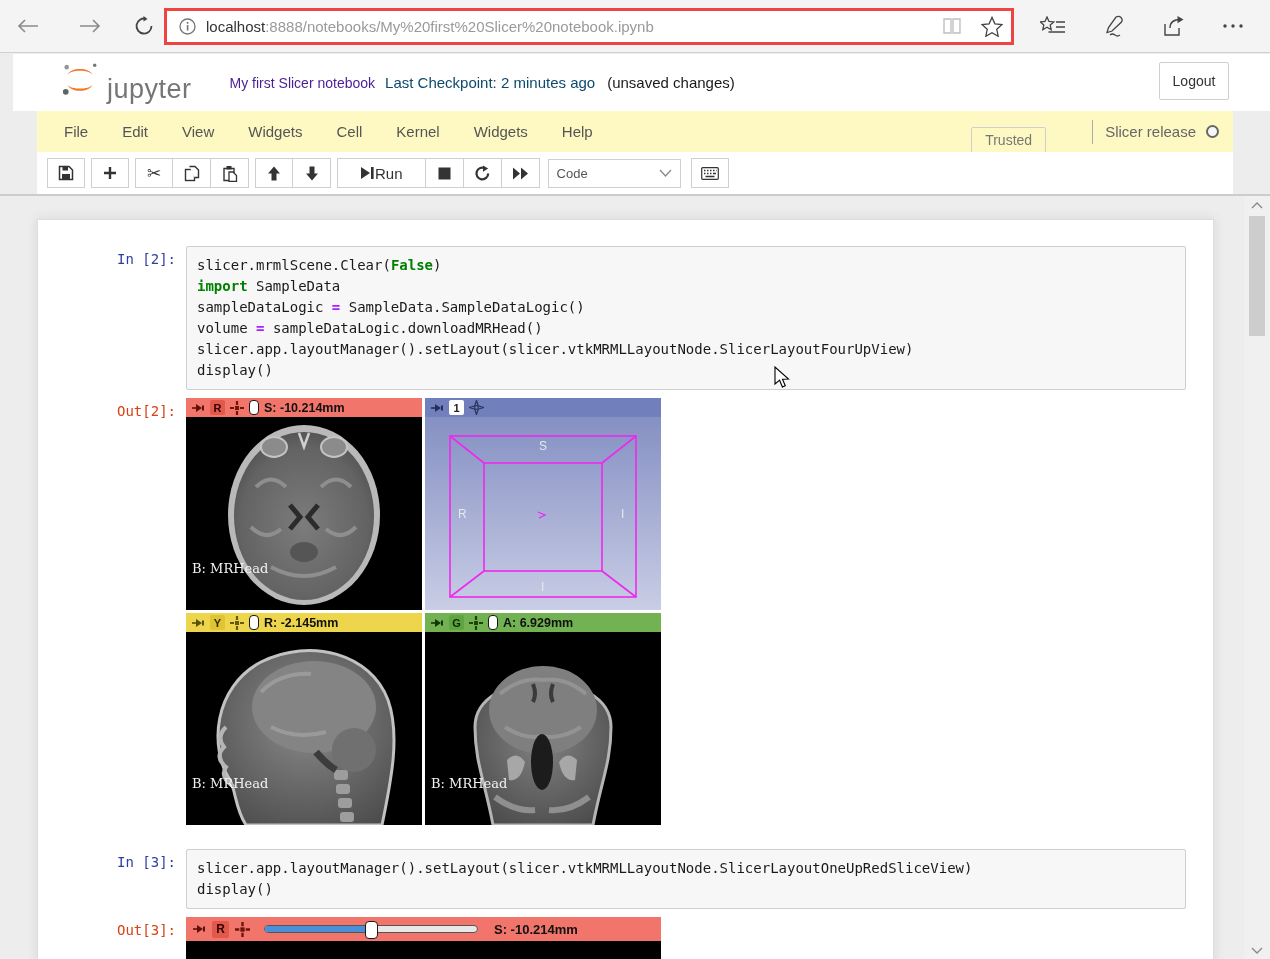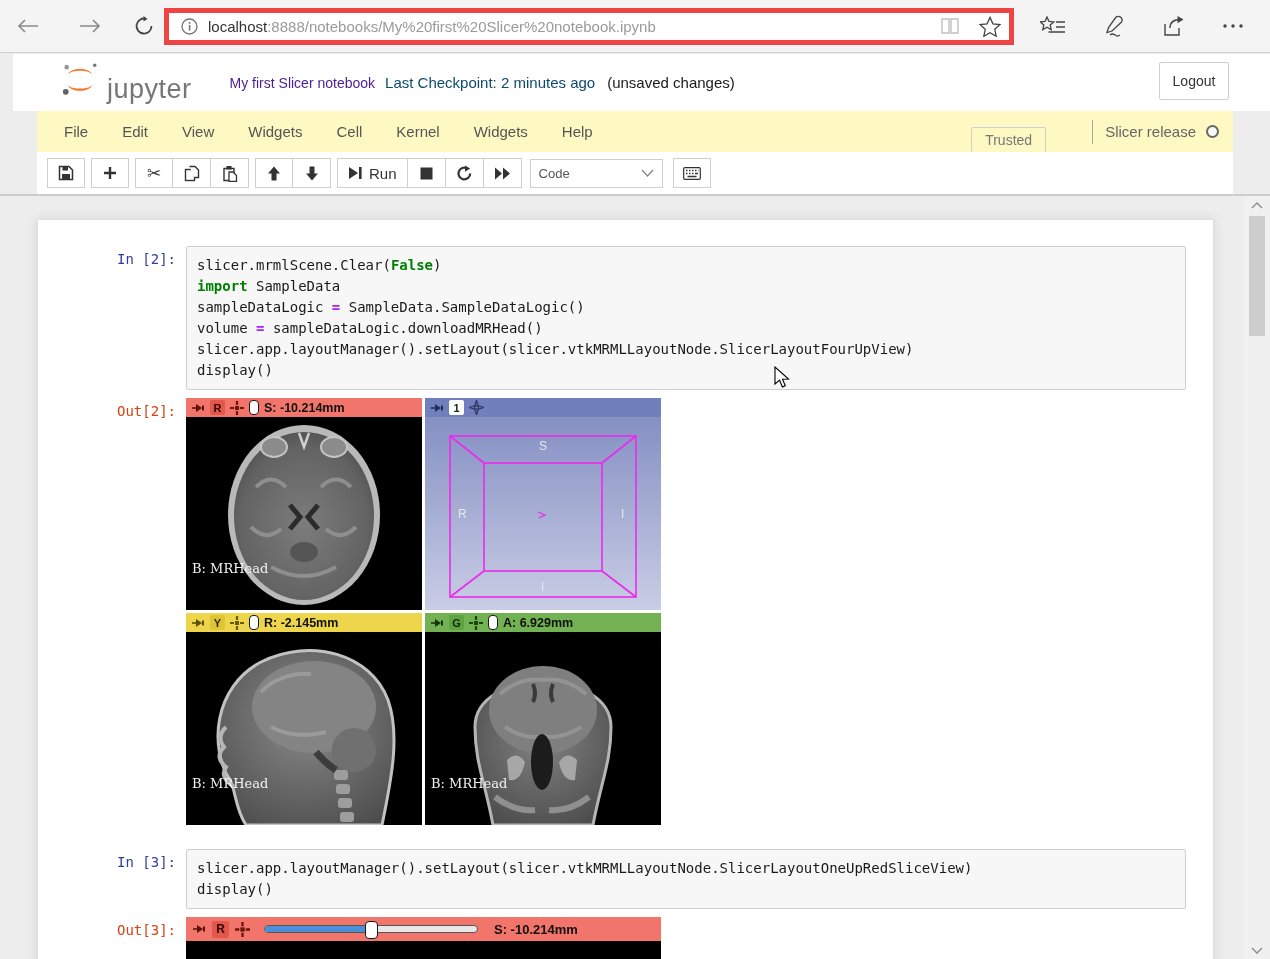--- a/index.html
+++ b/index.html
@@ -11,21 +11,21 @@
   
   .browser-bar {
     position:absolute; left:0; top:0; width:1270px; height:53px;
     background:#f4f4f4; border-bottom:1px solid #d0d0d0;
     display:flex; align-items:center;
   }
   .nav-btn { width:40px; height:40px; display:flex; align-items:center; justify-content:center; color:#888; }
   .nav-btn svg { display:block; }
   .url-bar {
     margin-left:0; width:850px; height:37px; background:#fff;
-    border:5px solid #ef4444; display:flex; align-items:center; padding:0 8px 0 12px;
+    border:3px solid #ef4444; display:flex; align-items:center; padding:0 8px 0 12px;
     font-size:15px; color:#9a9a9a;
   }
   .url-text { flex:1; white-space:nowrap; overflow:hidden; margin-left:10px; }
   .url-host { color:#333; }
   .chrome-right { display:flex; align-items:center; margin-left:26px; gap:36px; }
   
   .jp-header { position:absolute; left:13px; top:54px; width:1270px; height:57px; background:#fff; display:flex; align-items:center; }
   .jp-logo { display:flex; align-items:baseline; margin-left:48px; }
   .jp-logo-text { font-size:27px; color:#767677; margin-left:8px; letter-spacing:0.5px; }
   .nb-title { font-size:14px; color:#4c1d95; margin-left:38px; }
@@ -54,21 +54,21 @@
   .jp-toolbar {
     position:absolute; left:37px; top:152px; width:1196px; height:42px;
     background:#fff; display:flex; align-items:center; gap:6px; padding-left:10px;
   }
   .btn-group { display:flex; }
   .tb-btn {
     min-width:38px; height:30px; background:#fff; border:1px solid #cfcfcf;
     display:flex; align-items:center; justify-content:center; color:#333; font-size:14px;
   }
   .btn-group .tb-btn + .tb-btn { border-left:none; }
-  .tb-btn.run { padding:0 10px; gap:6px; }
+  .tb-btn.run { padding:0 22px; }
   .glyph { font-size:15px; color:#333; line-height:1; }
   .cell-type-select {
     width:133px; height:29px; border:1px solid #cfcfcf; background:#fff;
     display:flex; align-items:center; padding:0 8px; font-size:13px; color:#555; margin-left:2px;
   }
   .cell-type-select .caret { margin-left:auto; }
   .header-divider { position:absolute; left:0; top:194px; width:1270px; height:2px; background:#cccccc; }
   
   .page { position:absolute; left:0; top:196px; width:1270px; height:763px; background:#ededed; }
   .notebook {

